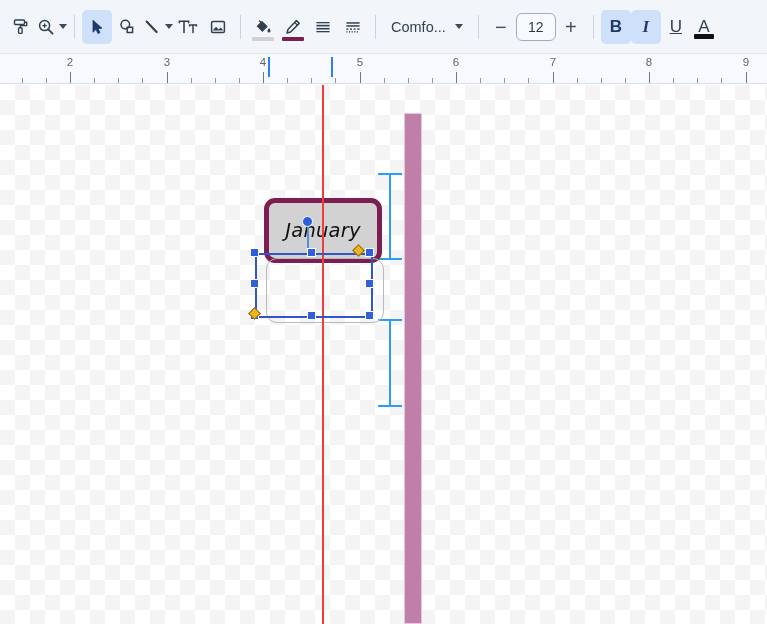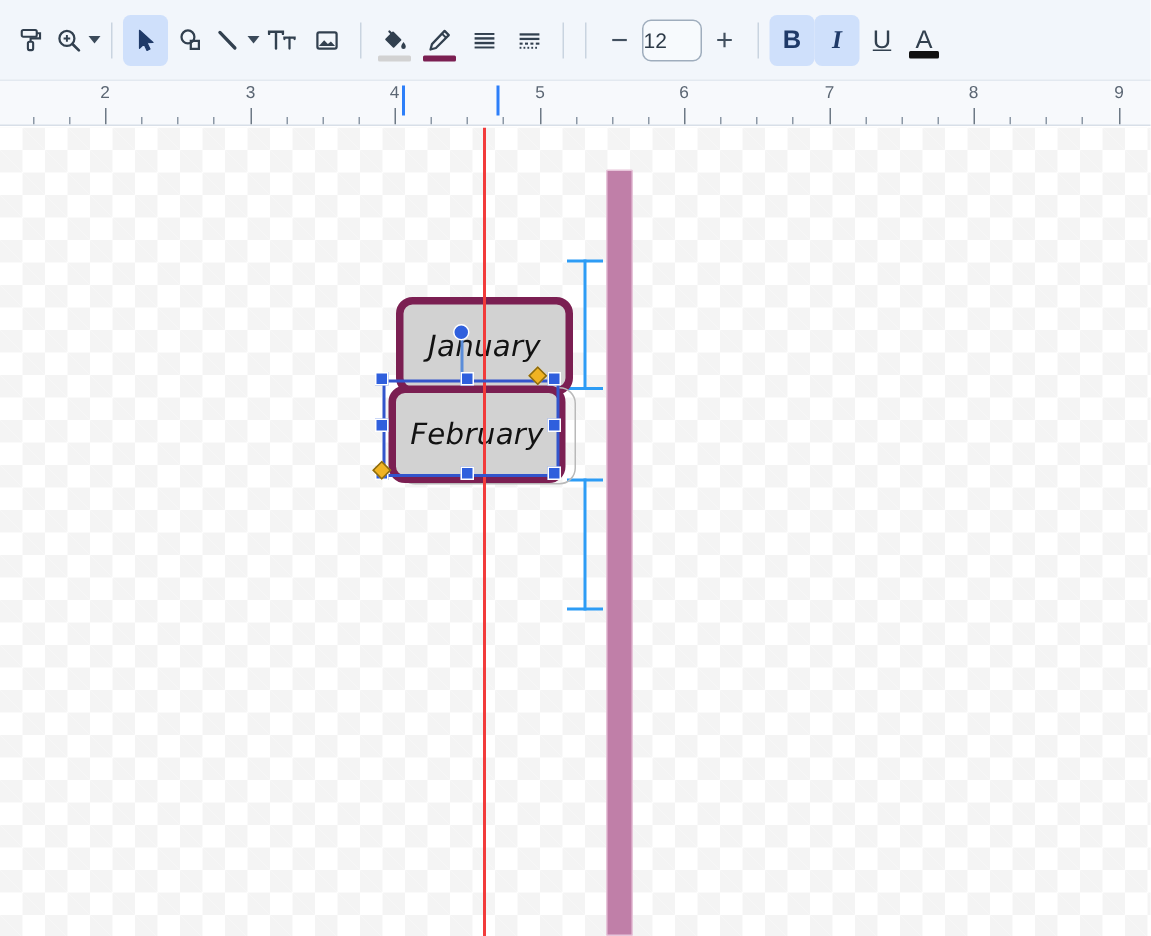--- a/index.html
+++ b/index.html
@@ -48,21 +48,21 @@
     height: 34px; padding: 0 8px; border-radius: 5px;
     flex: 0 0 auto;
   }
   #font-family-name { font-size: 14.5px; color: #32404f; white-space: nowrap; }
 
   
   .step-btn { font-size: 20px; color: #42505f; line-height: 1;
               width: 24px; text-align: center; }
   #font-size-field {
     width: 40px; height: 28px; border: 1px solid #9fadbd; border-radius: 6px;
-    display: flex; align-items: center; 
+    display: flex; align-items: center; justify-content: center;
     font-size: 14px; color: #2d3a48; background: #f7fafd;
   }
 
   .fmt-glyph { font-size: 17px; color: #1f3a68; line-height: 1; }
 
   
   #ruler {
     position: absolute; left: 0; top: 54px;
     width: 767px; height: 30px;
     background: #f7f9fc;
@@ -264,20 +264,24 @@
           <rect x="6.0" y="14.2" width="1.2" height="1.3"></rect>
         <rect x="8.6" y="14.2" width="1.2" height="1.3"></rect>
           <rect x="11.2" y="14.2" width="1.2" height="1.3"></rect>
         <rect x="13.8" y="14.2" width="1.2" height="1.3"></rect>
       </g>
     </svg>
   </div>
 
   <div class="tb-sep"></div>
 
+  <div id="font-family-box">
+    <span id="font-family-name">Comfo...</span>
+    <span class="tb-caret"></span>
+  </div>
 
   <div class="tb-sep"></div>
 
   <div class="tb-btn">
     <span class="step-btn">−</span>
   </div>
   <div id="font-size-field">
     <span>12</span>
   </div>
   <div class="tb-btn">
@@ -368,23 +372,20 @@
     <div class="cap bot"></div>
   </div>
 
   <div class="node" style="left:264px; top:113px; width:118px; height:65px;">
     <span class="node-label">January</span>
   </div>
 
 
   <div id="sel-ghost" style="left:266px; top:173px; width:118px; height:65px;"></div>
 
-  <div class="node" style="left:259px; top:172px; width:118px; height:65px;">
-    <span class="node-label">February</span>
-  </div>
 
   <div id="red-guide" style="left:322px; top:0px; height:539px;"></div>
 
   <div id="selection" style="left:255px; top:168px; width:118px; height:65px;">
     <div id="sel-outline"></div>
 
     <div id="rot-stem" style="left:52px; top:-30px; height:30px;"></div>
     <div id="rot-knob" style="left:47px; top:-37px;"></div>
 
     <div class="handle" style="left:-5px;  top:-5px;"></div>

